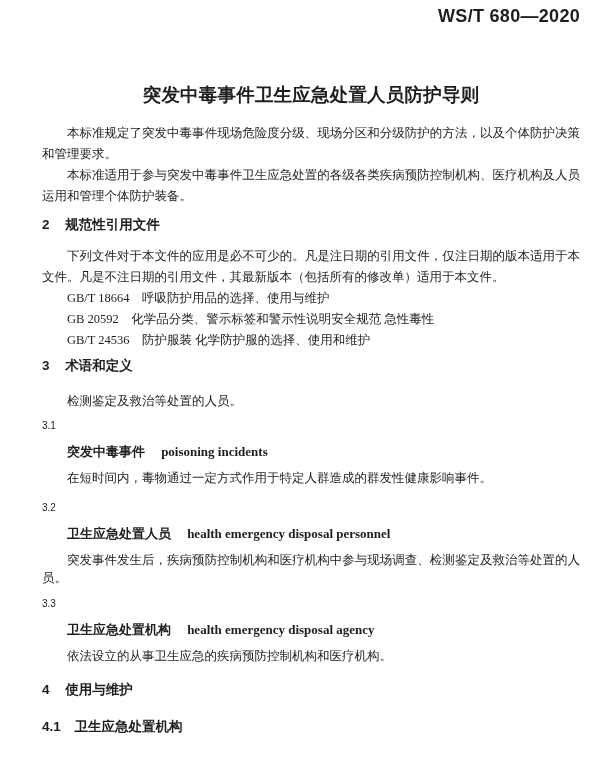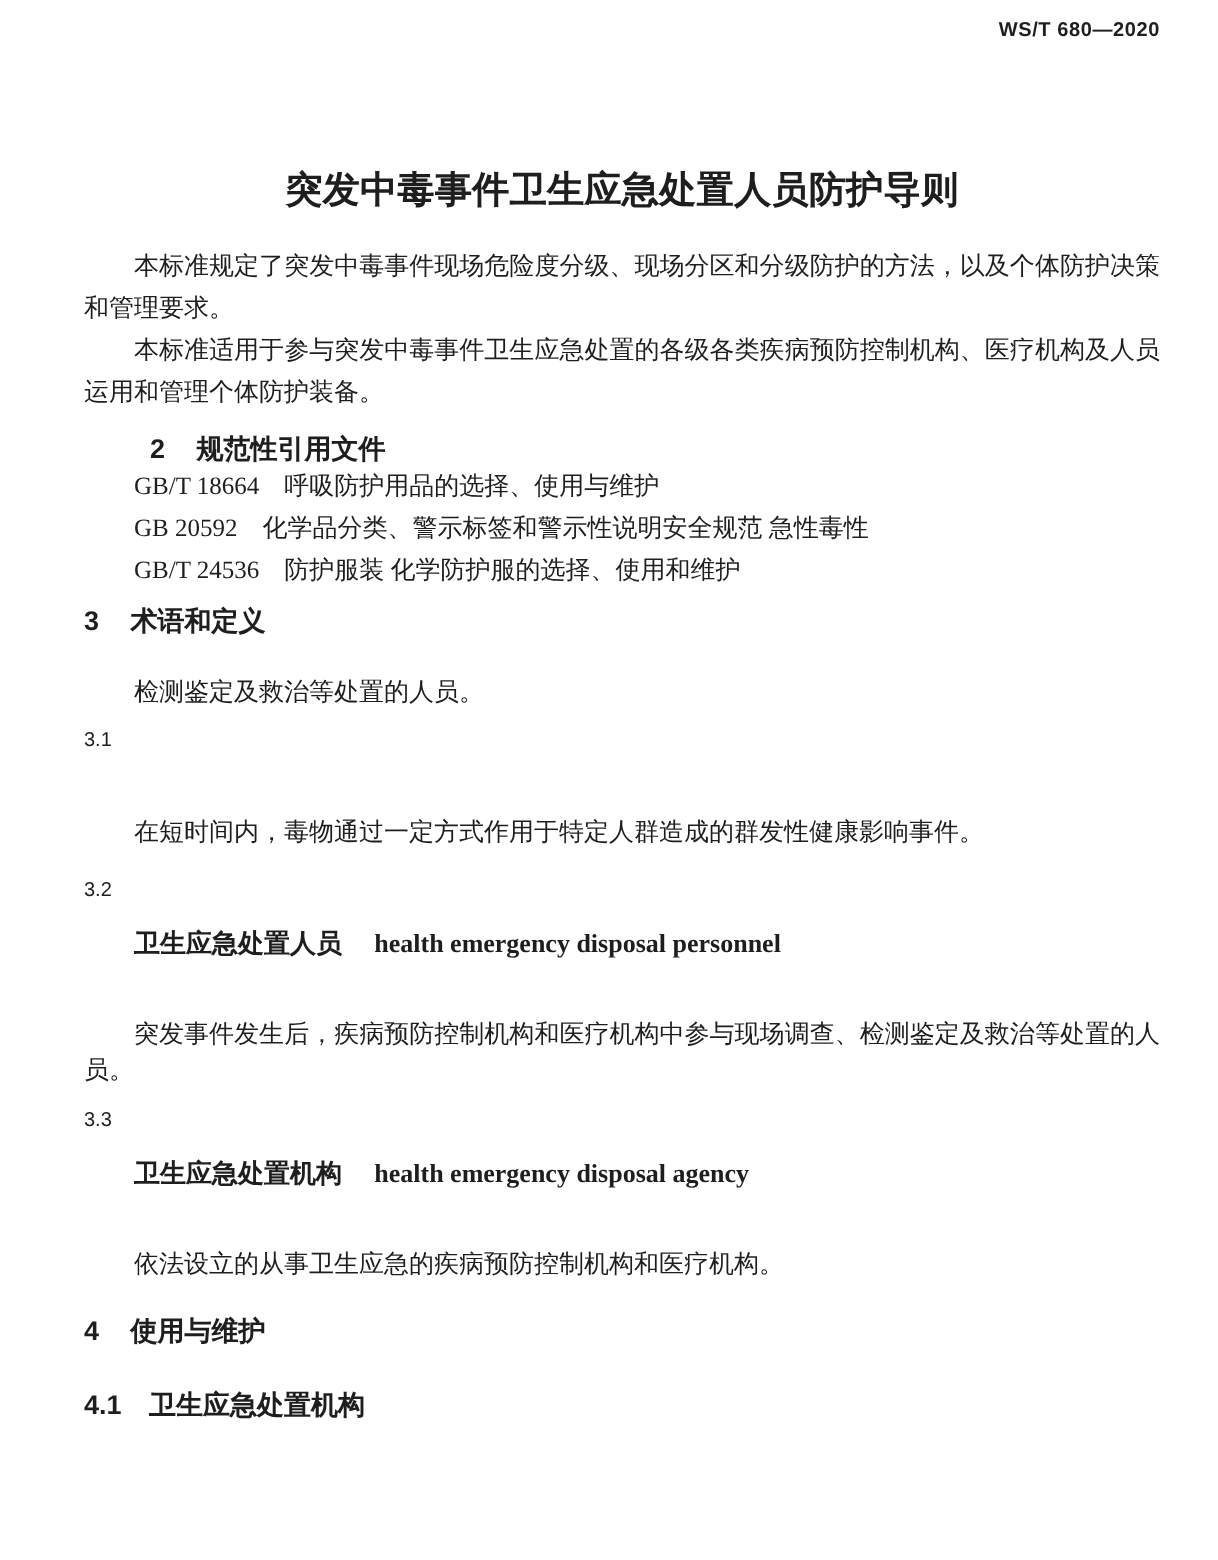--- a/index.html
+++ b/index.html
@@ -10,21 +10,21 @@
     position: relative;
     color: #1e1e1e;
     font-family: "Liberation Serif", "DejaVu Serif", serif;
     font-size: 12.5px;
   }
   .page { padding: 8px 29px 0 42px; width: 609px; height: 780px; }
 
   .doc-header {
     text-align: right;
     font-family: "Liberation Sans", "DejaVu Sans", sans-serif;
-    font-size: 10px;
+    font-size: 18px;
     font-weight: 600;
     letter-spacing: 0.3px;
     line-height: 16px;
   }
 
   .doc-title {
     margin-top: 58px;
     text-align: center;
     font-family: "Liberation Sans", "DejaVu Sans", sans-serif;
     font-weight: 700;
@@ -34,21 +34,21 @@
   }
 
   .sec-heading {
     font-family: "Liberation Sans", "DejaVu Sans", sans-serif;
     font-weight: 700;
     font-size: 13.5px;
     line-height: 17px;
   }
   .sec-heading .num { margin-right: 12px; }
   .sh-1 { margin-top: 33px; }
-  .sh-2 { margin-top: 9px; margin-left: 33px; }
+  .sh-2 { margin-top: 9px; }
   .sh-3 { margin-top: 6px; }
   .sh-4 { margin-top: 16px; }
   .sh-41 { margin-top: 20px; }
   .sh-41 .num { margin-right: 10px; }
 
   p.body {
     line-height: 21px;
     text-align: justify;
     text-justify: inter-ideograph;
     text-indent: 2em;
@@ -81,21 +81,21 @@
     font-weight: 700;
     font-size: 13px;
     margin-right: 13px;
   }
   .term-en {
     font-family: "Liberation Serif", "DejaVu Serif", serif;
     font-weight: 700;
     font-size: 13px;
   }
   .term-def {
-    margin-top: 27px;
+    margin-top: 8px;
     text-indent: 2em;
     line-height: 18px;
     text-align: justify;
     text-justify: inter-ideograph;
   }
   .tg-32 .term-num { margin-top: 12px; }
   .tg-33 .term-num { margin-top: 8px; }
 </style>
 </head>
 <body>
@@ -108,34 +108,39 @@
 
   <div class="pb-scope">
     <p class="body">本标准规定了突发中毒事件现场危险度分级、现场分区和分级防护的方法，以及个体防护决策和管理要求。</p>
     <p class="body">本标准适用于参与突发中毒事件卫生应急处置的各级各类疾病预防控制机构、医疗机构及人员运用和管理个体防护装备。</p>
   </div>
 
   <div class="sec-heading sh-2">
     <span class="num">2</span>
     <span class="txt">规范性引用文件</span>
   </div>
+  <p class="body pb-refintro">下列文件对于本文件的应用是必不可少的。凡是注日期的引用文件，仅注日期的版本适用于本文件。凡是不注日期的引用文件，其最新版本（包括所有的修改单）适用于本文件。</p>
   <div class="ref-list">
     <div class="ref-item">GB/T 18664　呼吸防护用品的选择、使用与维护</div>
     <div class="ref-item">GB 20592　化学品分类、警示标签和警示性说明安全规范 急性毒性</div>
     <div class="ref-item">GB/T 24536　防护服装 化学防护服的选择、使用和维护</div>
   </div>
 
   <div class="sec-heading sh-3">
     <span class="num">3</span>
     <span class="txt">术语和定义</span>
   </div>
   <p class="body pb-termintro">检测鉴定及救治等处置的人员。</p>
 
   <div class="term-group tg-31">
     <div class="term-num">3.1</div>
+    <div class="term-line">
+      <span class="term-zh">突发中毒事件</span>
+      <span class="term-en">poisoning incidents</span>
+    </div>
     <div class="term-def">在短时间内，毒物通过一定方式作用于特定人群造成的群发性健康影响事件。</div>
   </div>
 
   <div class="term-group tg-32">
     <div class="term-num">3.2</div>
     <div class="term-line">
       <span class="term-zh">卫生应急处置人员</span>
       <span class="term-en">health emergency disposal personnel</span>
     </div>
     <div class="term-def">突发事件发生后，疾病预防控制机构和医疗机构中参与现场调查、检测鉴定及救治等处置的人员。</div>

